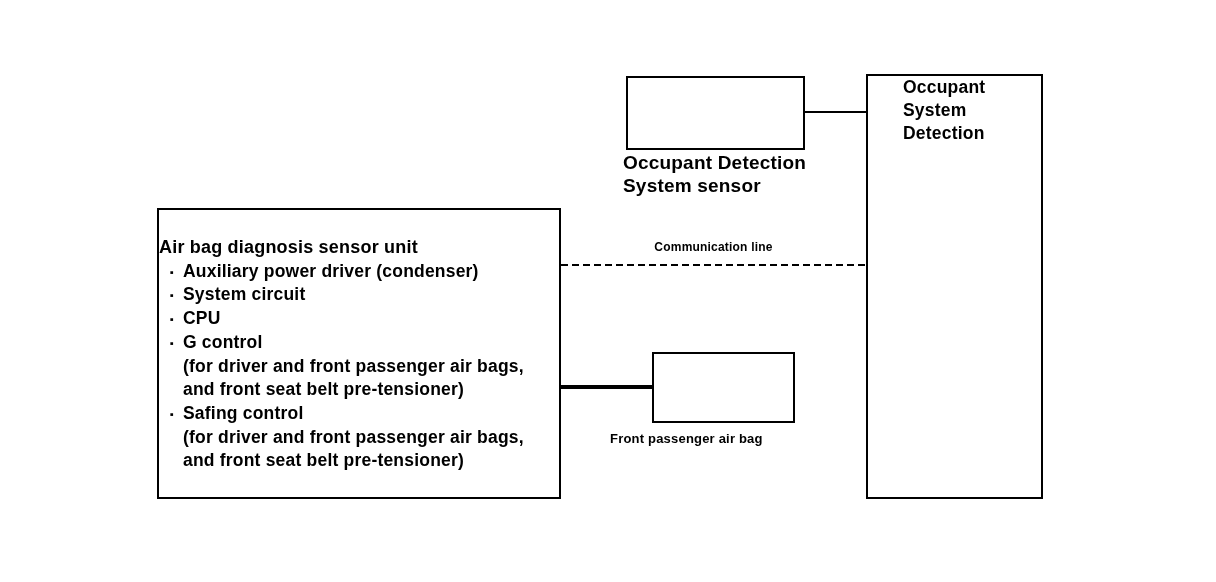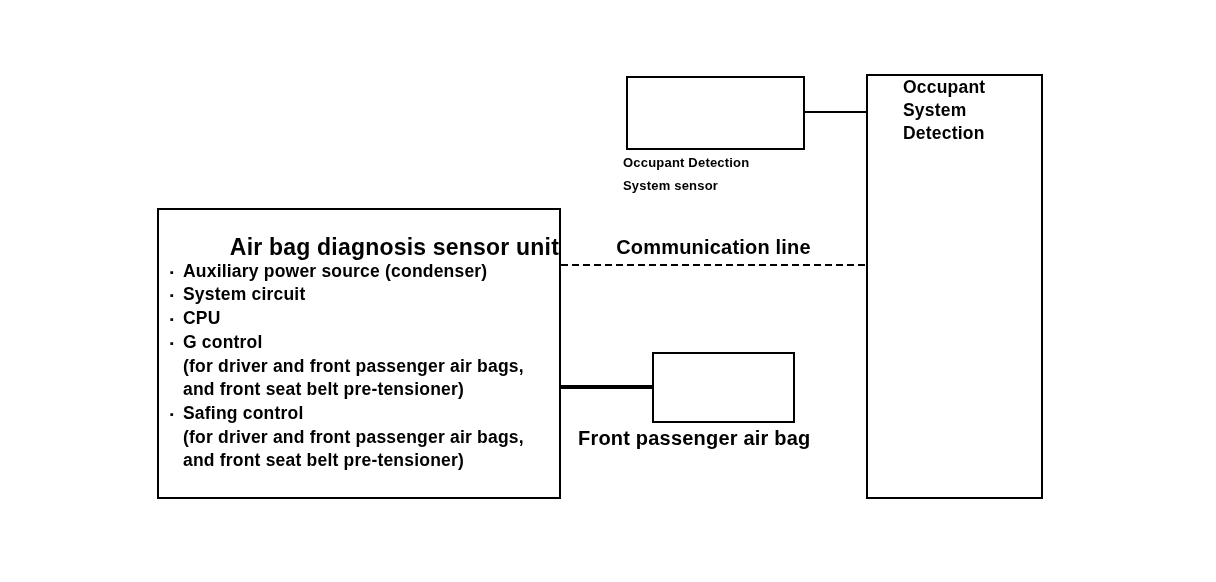--- a/index.html
+++ b/index.html
@@ -14,43 +14,43 @@
     overflow: hidden;
   }
   .box {
     position: absolute;
     border: 2px solid #000000;
     background: #ffffff;
     box-sizing: border-box;
   }
   
   .left-box   { left: 157px; top: 208px; width: 404px; height: 291px; padding-top: 26px; }
-  .left-title { text-align: right; font-size: 23px; line-height: 23.7px; letter-spacing: 0.2px; }
+  .left-title { text-align: left; font-size: 18px; line-height: 23.7px; letter-spacing: 0.2px; }
   .item-row   { position: relative; padding-left: 24px; font-size: 17.5px; line-height: 23.7px; letter-spacing: 0.2px; white-space: nowrap; }
   .item-marker {
     position: absolute; left: 11px; top: 50%;
     transform: translateY(-50%);
     font-size: 11px; line-height: 1;
   }
   
   .sensor-box   { left: 626px; top: 76px; width: 179px; height: 74px; }
-  .sensor-label { position: absolute; left: 623px; top: 151px; font-size: 13px; line-height: 23px; letter-spacing: 0.2px; }
+  .sensor-label { position: absolute; left: 623px; top: 151px; font-size: 19px; line-height: 23px; letter-spacing: 0.2px; }
   
   .control-box  {
     left: 866px; top: 74px; width: 177px; height: 425px;
     display: flex; flex-direction: column; justify-content: flex-start;
     padding-left: 35px; font-size: 17.5px; line-height: 23px; letter-spacing: 0.2px;
   }
   
   .indicator-box   { left: 652px; top: 352px; width: 143px; height: 71px; }
-  .indicator-label { position: absolute; left: 578px; top: 427px; font-size: 20px; line-height: 23px; letter-spacing: 0.2px; }
+  .indicator-label { position: absolute; left: 610px; top: 427px; font-size: 13px; line-height: 23px; letter-spacing: 0.2px; }
   
   .comm-label {
     position: absolute; left: 561px; top: 236px; width: 305px;
-    text-align: center; font-size: 20px; line-height: 23px; letter-spacing: 0.2px;
+    text-align: center; font-size: 12px; line-height: 23px; letter-spacing: 0.2px;
   }
   
   .conn-thin {
     position: absolute; left: 805px; top: 111px; width: 61px; height: 2px;
     background: #000000;
   }
   .conn-dashed {
     position: absolute; left: 561px; top: 264px; width: 305px; height: 2px;
     background: repeating-linear-gradient(to right, #000000 0 7px, transparent 7px 11px);
   }
@@ -62,21 +62,21 @@
 </head>
 <body>
 
 <div class="canvas">
 
   <div class="box left-box">
     <div class="left-title">Air bag diagnosis sensor unit</div>
 
     <div class="item-row">
       <span class="item-marker">▪</span>
-      <span>Auxiliary power source (condenser)</span>
+      <span>Auxiliary power driver (condenser)</span>
     </div>
     <div class="item-row">
       <span class="item-marker">▪</span>
       <span>System circuit</span>
     </div>
     <div class="item-row">
       <span class="item-marker">▪</span>
       <span>CPU</span>
     </div>
     <div class="item-row">

